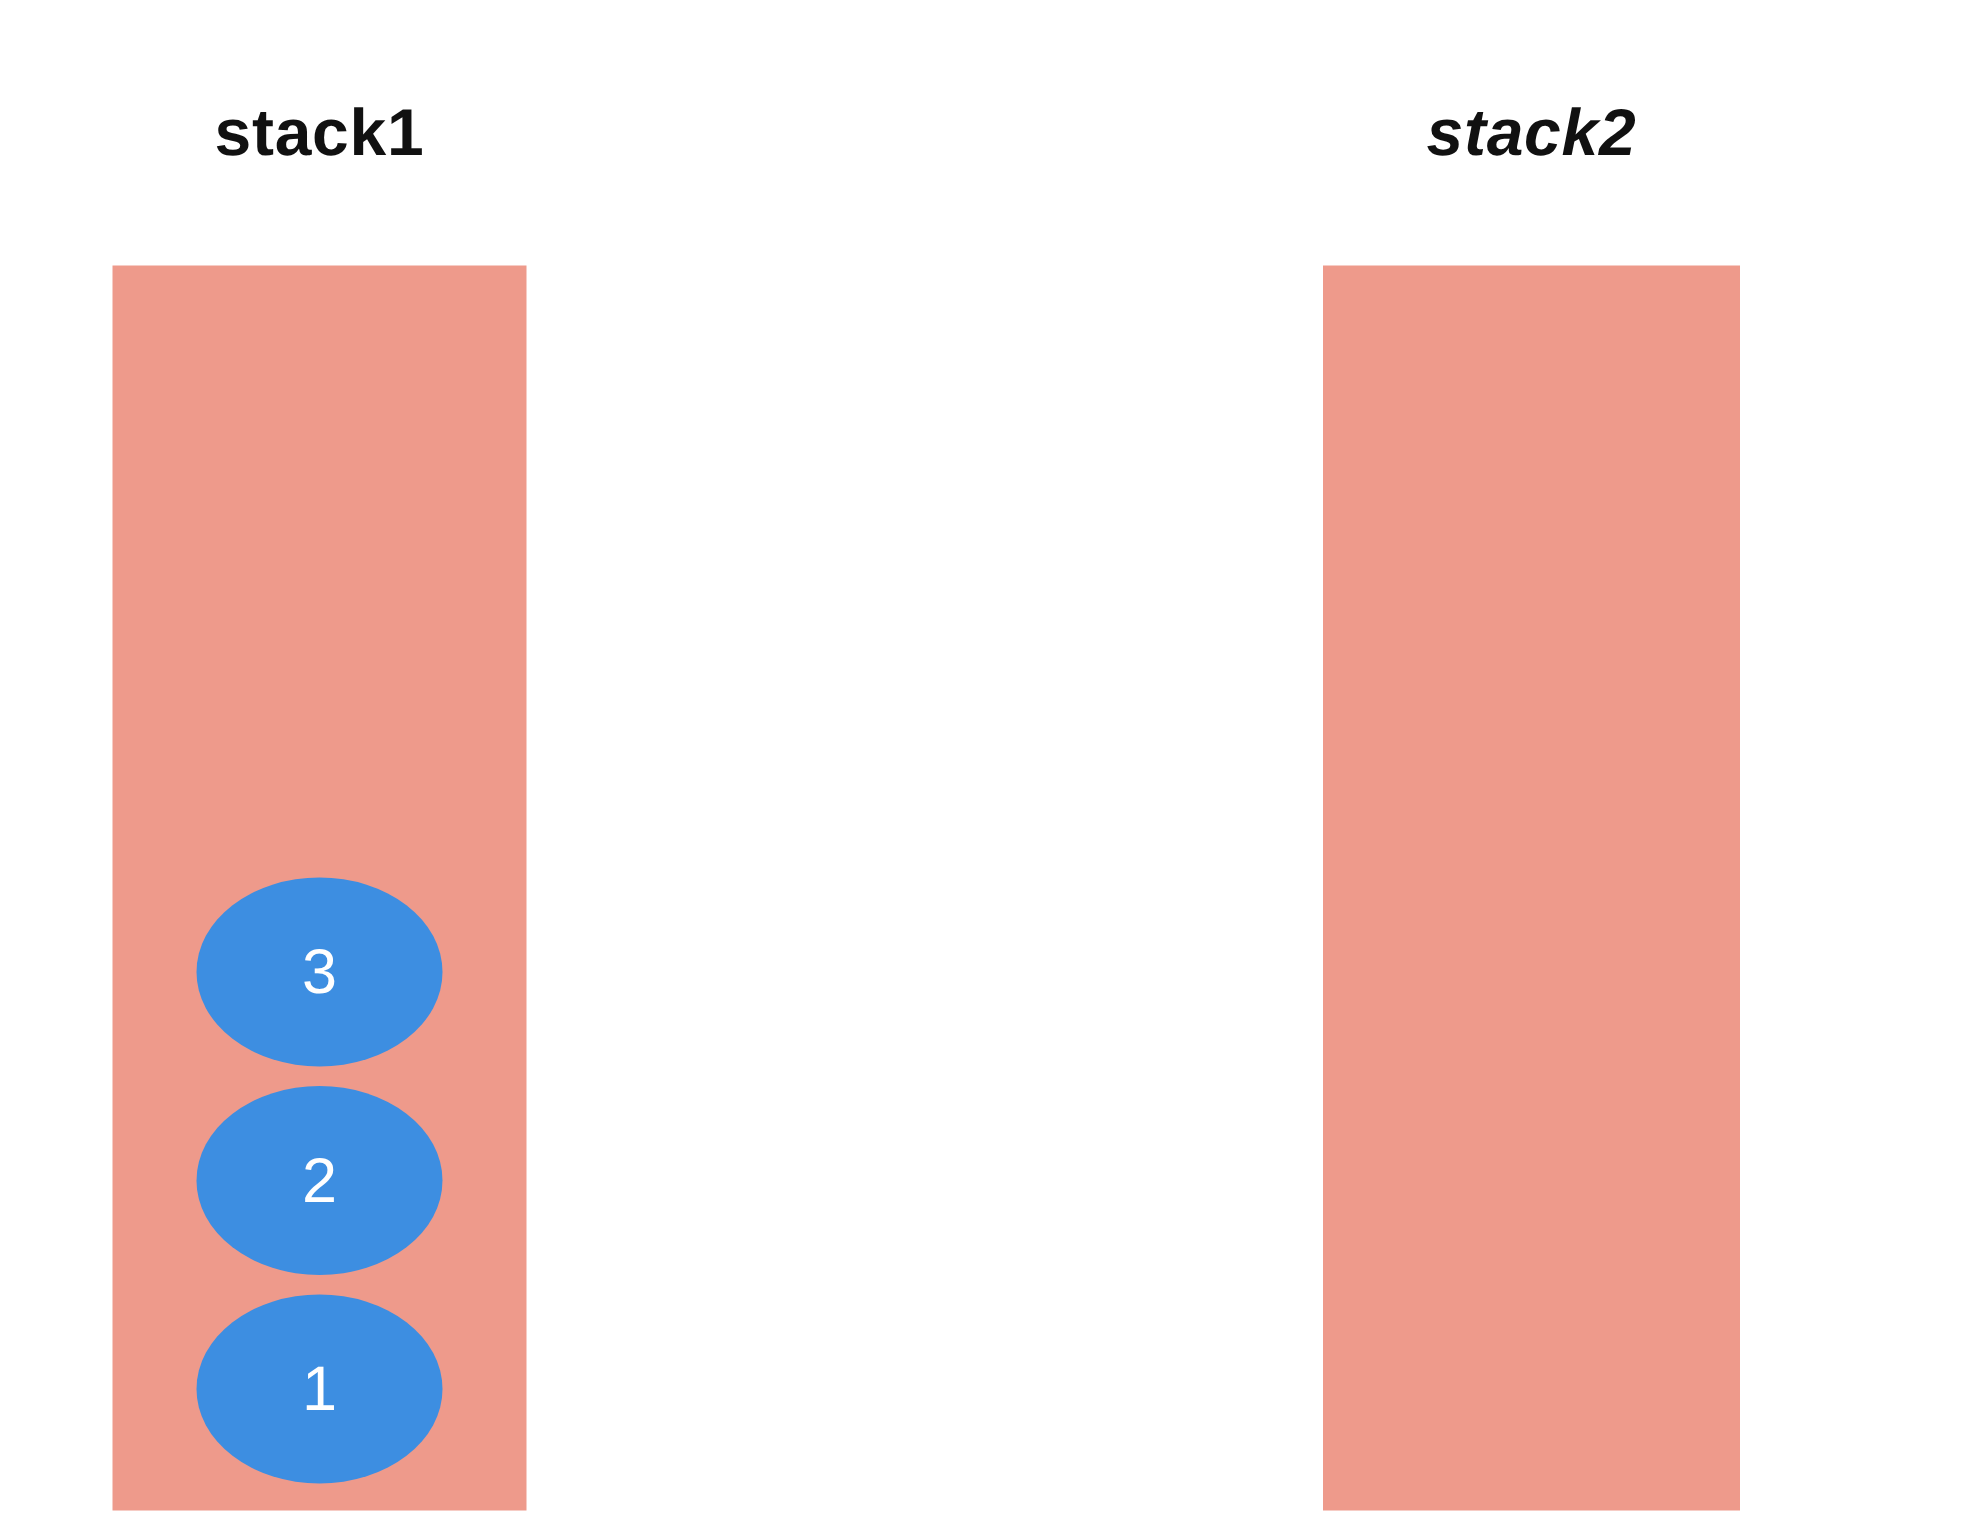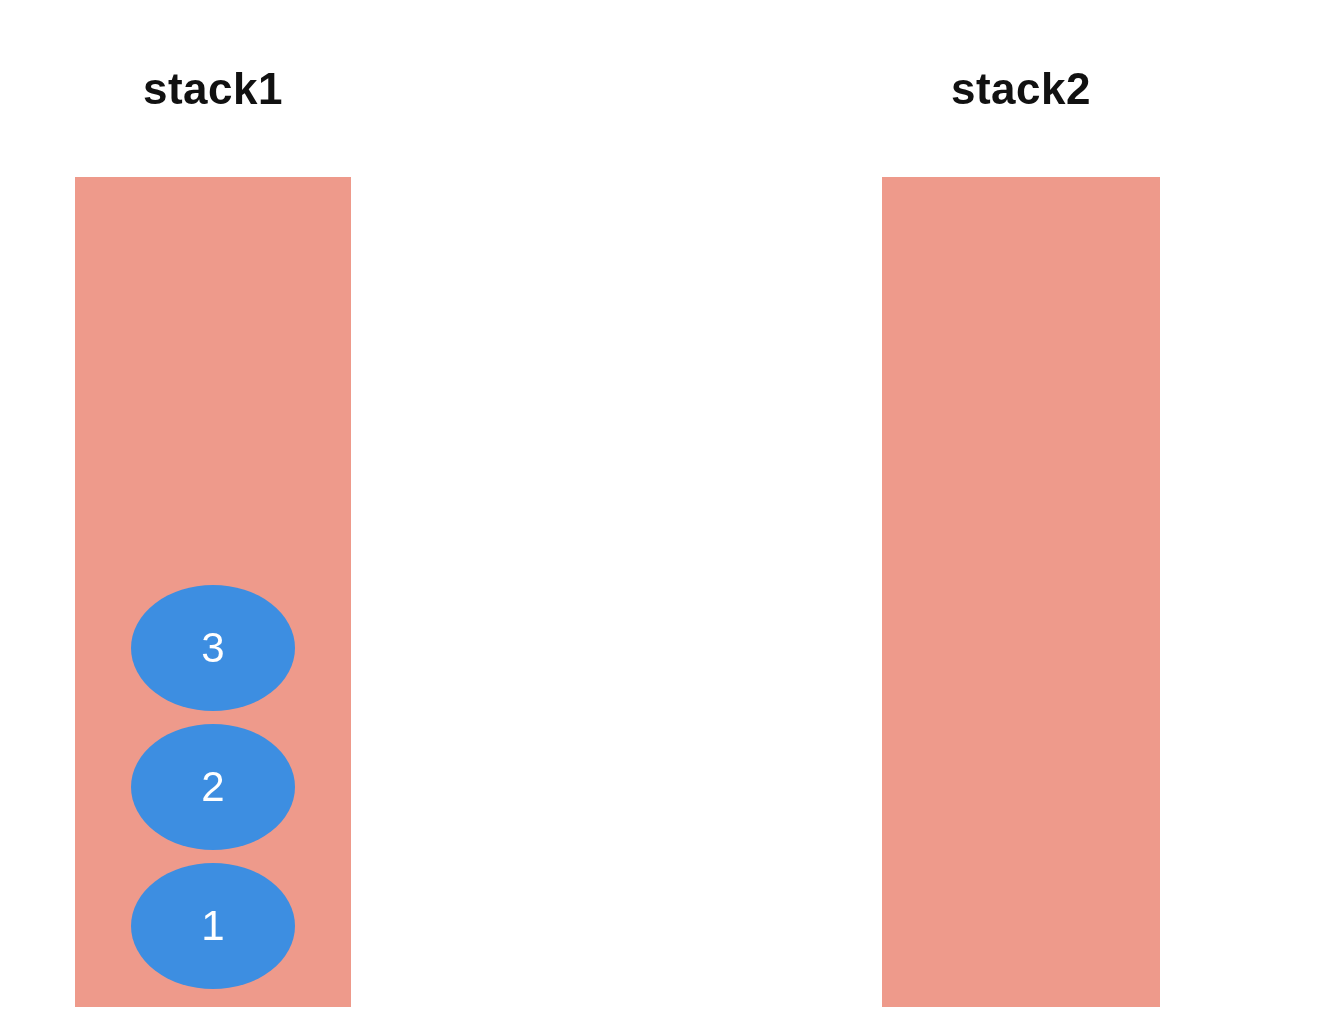--- a/index.html
+++ b/index.html
@@ -23,21 +23,21 @@
     height: 1012px;
     background: var(--background);
   }
   .stack-column {
     position: absolute;
     top: 12px;
     height: 900px;
     margin-top: 12px;
   }
   .stack-column.first { left: 75px; width: 276px; }
-  .stack-column.second { left: 882px; width: 278px; }
+  .stack-column.second { left: 882px; width: 278px; font-style: italic; }
   .stack-title {
     position: absolute;
     top: 40px;
     left: 0;
     width: 100%;
     text-align: center;
     font-size: 44px;
     font-weight: bold;
     color: var(--title_text);
     letter-spacing: 0.5px;

